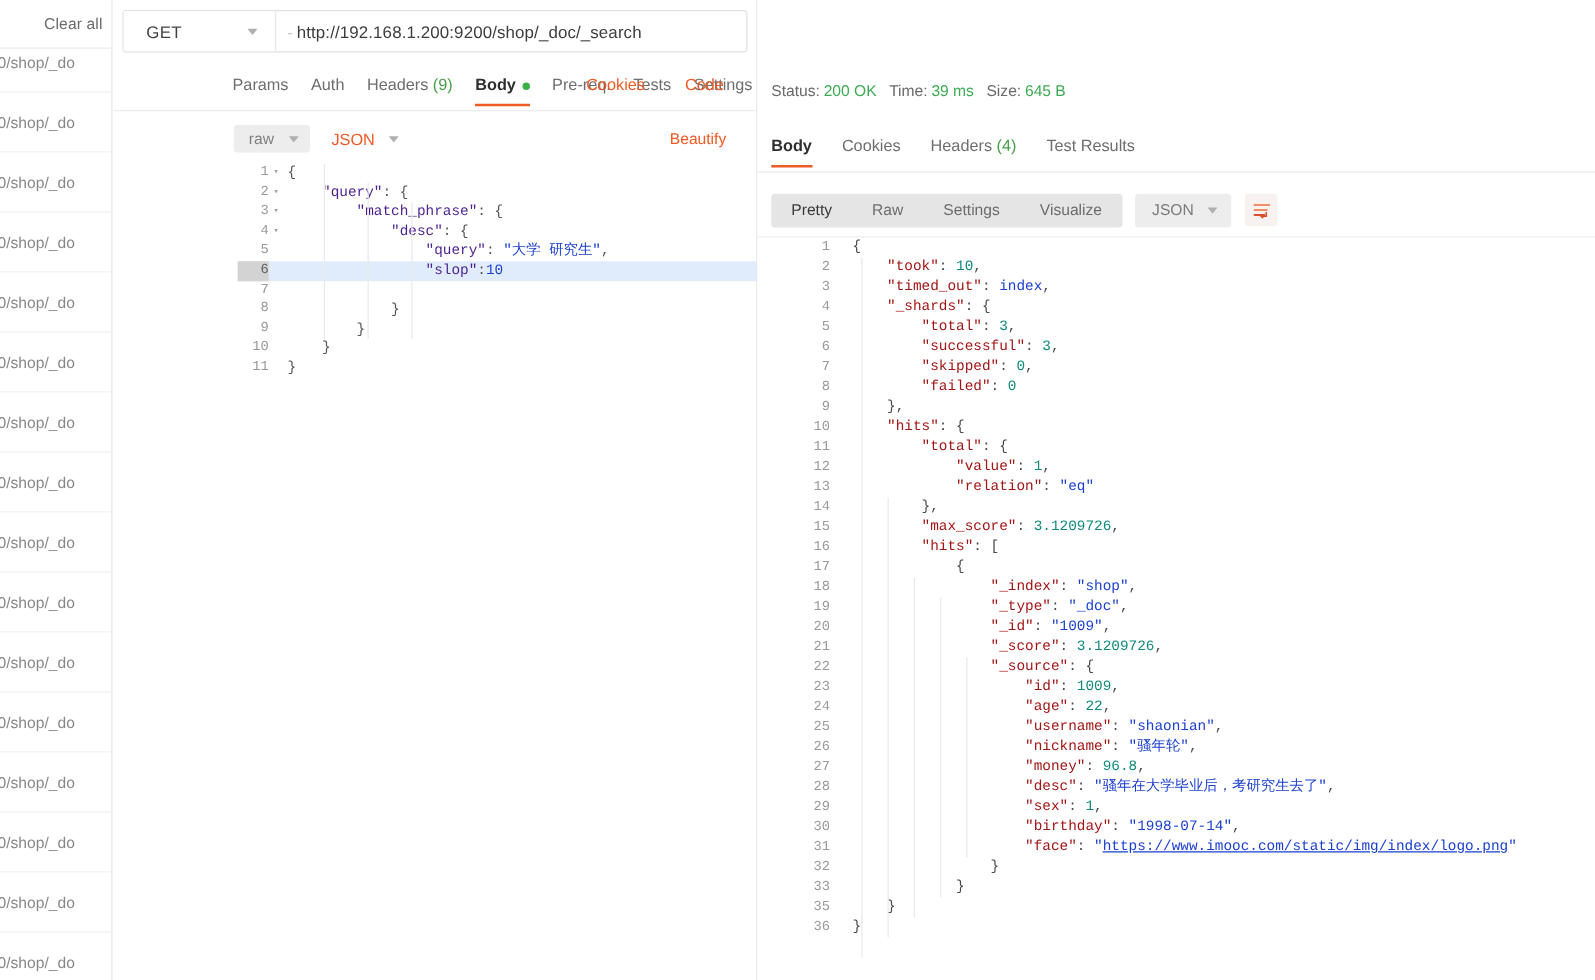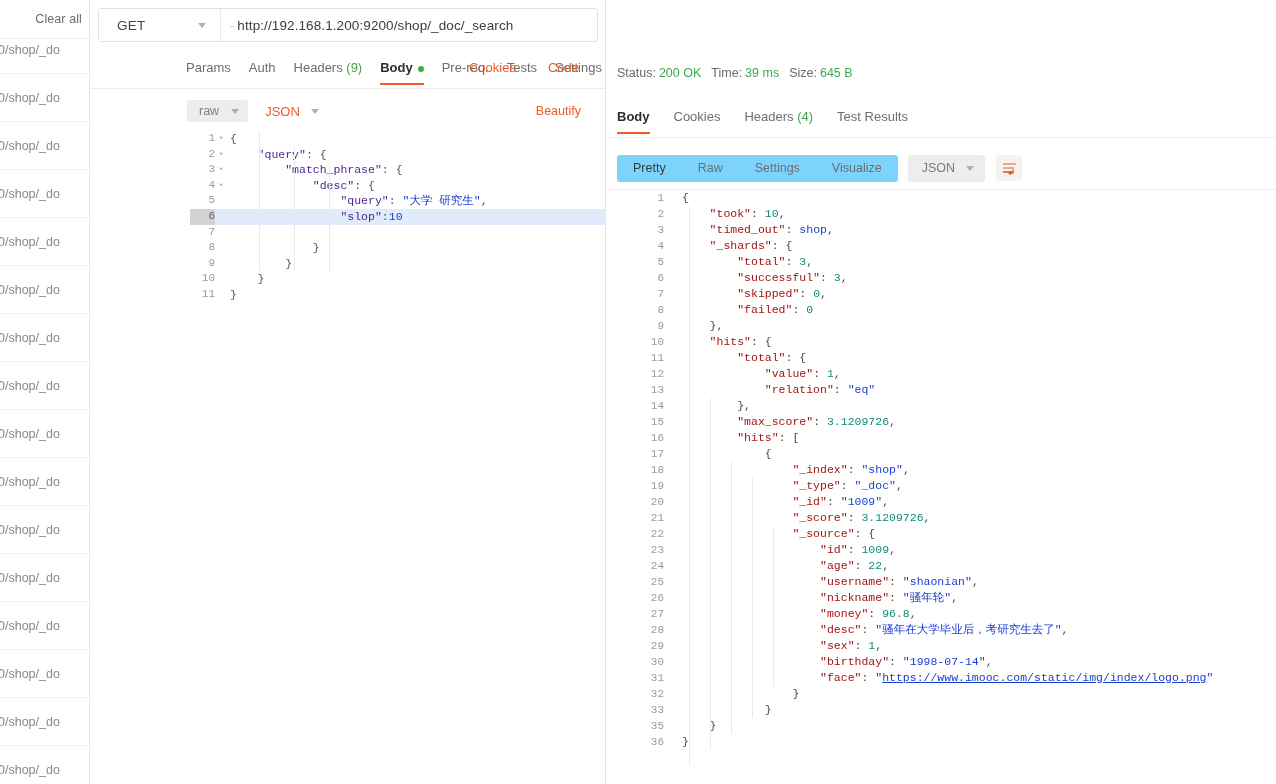--- a/index.html
+++ b/index.html
@@ -186,21 +186,21 @@
     content: ""; position: absolute; left: 0; right: 0; bottom: -1px;
     height: 2px; background: #ef5b25;
   }
   .rstab .count { color: #4aa04a; }
 
   .resp-toolbar {
     position: absolute; left: 0; top: 148px; width: 670px; height: 40px;
     display: flex; align-items: center; padding-left: 11px;
   }
   .seg {
-    display: flex; align-items: center; background: #7dd3fc;
+    display: flex; align-items: center; background: #e5e5e5;
     border-radius: 3px; height: 27px;
   }
   .seg-btn {
     font-size: 12.5px; color: #6d6d6d; padding: 0 16px; line-height: 27px;
     cursor: pointer; white-space: nowrap;
   }
   .seg-btn.active { color: #3a3a3a; }
   .resp-fmt {
     display: flex; align-items: center; gap: 11px;
     background: #ededed; border-radius: 3px; height: 27px;
@@ -411,21 +411,21 @@
           <path d="M11 7.5 v3.5 H7 M8.6 9.4 L6.9 11 L8.6 12.6" stroke="#d9512c" stroke-width="1.3" fill="none"></path>
         </svg>
       </div>
     </div>
     <div class="resp-sep"></div>
 
     <div class="resp-editor">
       <div id="resp-lines">
           <div class="rline"><span class="rln">1</span><span class="rtext"><span class="rp">{</span></span></div>
           <div class="rline"><span class="rln">2</span><span class="rtext"><span class="rk">    "took"</span><span class="rp">: </span><span class="rn">10</span><span class="rp">,</span></span></div>
-          <div class="rline"><span class="rln">3</span><span class="rtext"><span class="rk">    "timed_out"</span><span class="rp">: </span><span class="rb">shop</span><span class="rp">,</span></span></div>
+          <div class="rline"><span class="rln">3</span><span class="rtext"><span class="rk">    "timed_out"</span><span class="rp">: </span><span class="rb">index</span><span class="rp">,</span></span></div>
           <div class="rline"><span class="rln">4</span><span class="rtext"><span class="rk">    "_shards"</span><span class="rp">: {</span></span></div>
           <div class="rline"><span class="rln">5</span><span class="rtext"><span class="rk">        "total"</span><span class="rp">: </span><span class="rn">3</span><span class="rp">,</span></span></div>
           <div class="rline"><span class="rln">6</span><span class="rtext"><span class="rk">        "successful"</span><span class="rp">: </span><span class="rn">3</span><span class="rp">,</span></span></div>
           <div class="rline"><span class="rln">7</span><span class="rtext"><span class="rk">        "skipped"</span><span class="rp">: </span><span class="rn">0</span><span class="rp">,</span></span></div>
           <div class="rline"><span class="rln">8</span><span class="rtext"><span class="rk">        "failed"</span><span class="rp">: </span><span class="rn">0</span></span></div>
           <div class="rline"><span class="rln">9</span><span class="rtext"><span class="rp">    },</span></span></div>
           <div class="rline"><span class="rln">10</span><span class="rtext"><span class="rk">    "hits"</span><span class="rp">: {</span></span></div>
           <div class="rline"><span class="rln">11</span><span class="rtext"><span class="rk">        "total"</span><span class="rp">: {</span></span></div>
           <div class="rline"><span class="rln">12</span><span class="rtext"><span class="rk">            "value"</span><span class="rp">: </span><span class="rn">1</span><span class="rp">,</span></span></div>
           <div class="rline"><span class="rln">13</span><span class="rtext"><span class="rk">            "relation"</span><span class="rp">: </span><span class="rs">"eq"</span></span></div>

